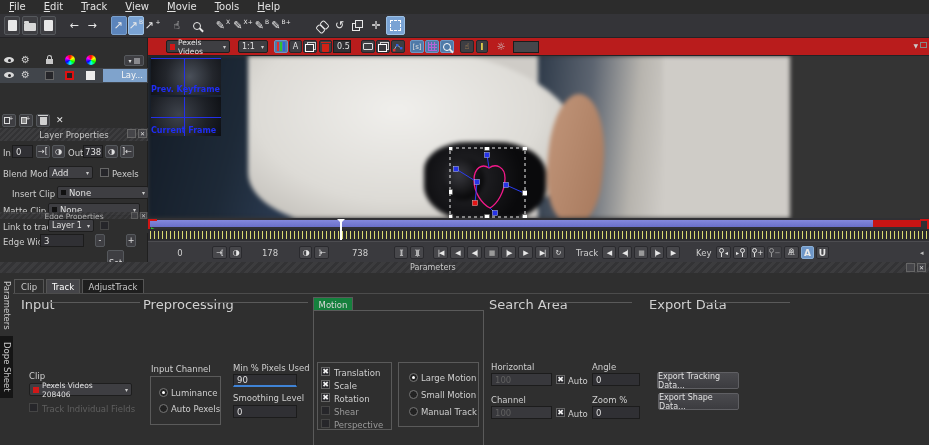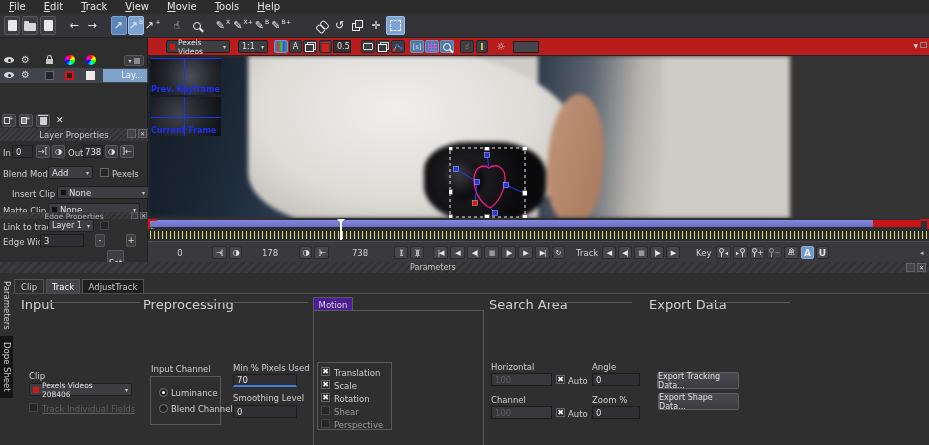--- a/index.html
+++ b/index.html
@@ -59,21 +59,21 @@
   .keyg::after { content:""; position:absolute; left:1px; top:4px; width:1.2px; height:4px; background:#e0e0e0; }
 
   
   .ptitle { position:absolute; background:repeating-linear-gradient(135deg,#3d3d3f 0 2px,#333335 2px 4px);
             font-size:8.5px; color:#c8c8c8; display:flex; align-items:center; justify-content:center; }
   .wbtns { position:absolute; right:1px; top:1px; display:flex; gap:2px; }
   .wb { width:9px; height:9px; background:#454549; border:1px solid #666; font-size:6px; color:#ddd;
         display:flex; align-items:center; justify-content:center; }
   .leftpanel { position:absolute; left:0; top:38px; width:148px; height:224px; background:#2e2e2e; border-right:1px solid #1f1f1f; }
   .lbl { font-size:8.5px; color:#cfcfcf; position:absolute; white-space:nowrap; }
-  .lbl.dim { color:#5f5f5f;text-decoration:underline; }
+  .lbl.dim { color:#5f5f5f; }
   .fld { position:absolute; background:#303034; border:1px solid #1c1c1c; font-size:8.5px; color:#e0e0e0;
          display:flex; align-items:center; padding:0 3px; }
   .fld.dis { color:#606060; background:#38383c; }
   .dd { position:absolute; background:#3e3e42; border:1px solid #1e1e1e; border-radius:2px; font-size:8.5px; color:#e0e0e0;
         display:flex; align-items:center; padding:0 3px; gap:3px; }
   .dd .arr { margin-left:auto; font-size:6px; color:#ccc; }
   .sbtn { position:absolute; background:#3e3e42; border:1px solid #55585c; border-radius:2px; font-size:8px; color:#e0e0e0;
           display:flex; align-items:center; justify-content:center; }
   .cb { position:absolute; width:9px; height:9px; background:#26262a; border:1px solid #666;
         display:flex; align-items:center; justify-content:center; }
@@ -592,52 +592,60 @@
     <span class="cb dim" style="left:29px;top:130px"></span>
     <span class="lbl dim" style="left:42px;top:131px">Track Individual Fields</span>
 
     <span class="sect" style="left:143px;top:24px">Preprocessing</span>
     <span class="sline" style="left:204px;top:29px;width:104px"></span>
     <span class="lbl" style="left:151px;top:91px">Input Channel</span>
     <div class="gbox" style="left:150px;top:103px;width:71px;height:49px">
       <span class="rad on" style="left:8px;top:11px"></span>
       <span class="lbl" style="left:20px;top:11px">Luminance</span>
       <span class="rad" style="left:8px;top:27px"></span>
-      <span class="lbl" style="left:20px;top:27px">Blend Channel</span>
+      <span class="lbl" style="left:20px;top:27px">Auto Pexels</span>
     </div>
     <span class="lbl" style="left:233px;top:90px">Min % Pixels Used</span>
     <div class="fld" style="left:233px;top:101px;width:64px;height:13px;border-bottom:2px solid #3f83d6">
-        <span>70</span>
+        <span>90</span>
       </div>
     <span class="lbl" style="left:233px;top:120px">Smoothing Level</span>
     <div class="fld" style="left:233px;top:132px;width:64px;height:13px">
         <span>0</span>
       </div>
 
-    <div style="position:absolute;left:313px;top:24px;width:40px;height:14px;border:1px solid #5a5a5a;border-bottom:none;background:#4c1d95;display:flex;align-items:center;justify-content:center;font-size:8.5px;color:#d8d8d8">
+    <div style="position:absolute;left:313px;top:24px;width:40px;height:14px;border:1px solid #5a5a5a;border-bottom:none;background:#15803d;display:flex;align-items:center;justify-content:center;font-size:8.5px;color:#d8d8d8">
         <span>Motion</span>
       </div>
     <div class="gbox" style="left:313px;top:37px;width:171px;height:135px;border-bottom:none"></div>
     <div class="gbox" style="left:317px;top:89px;width:75px;height:68px">
       <span class="cb" style="left:3px;top:4px">
           <span class="ck">✖</span>
         </span>
       <span class="lbl" style="left:16px;top:5px">Translation</span>
       <span class="cb" style="left:3px;top:17px">
           <span class="ck">✖</span>
         </span>
       <span class="lbl" style="left:16px;top:18px">Scale</span>
       <span class="cb" style="left:3px;top:30px">
           <span class="ck">✖</span>
         </span>
       <span class="lbl" style="left:16px;top:31px">Rotation</span>
       <span class="cb dim" style="left:3px;top:43px"></span>
       <span class="lbl" style="left:16px;top:44px;color:#9a9a9a">Shear</span>
       <span class="cb dim" style="left:3px;top:56px"></span>
       <span class="lbl" style="left:16px;top:57px;color:#9a9a9a">Perspective</span>
+    </div>
+    <div class="gbox" style="left:398px;top:89px;width:81px;height:65px">
+      <span class="rad on" style="left:10px;top:10px"></span>
+      <span class="lbl" style="left:22px;top:10px">Large Motion</span>
+      <span class="rad" style="left:10px;top:27px"></span>
+      <span class="lbl" style="left:22px;top:27px">Small Motion</span>
+      <span class="rad" style="left:10px;top:44px"></span>
+      <span class="lbl" style="left:22px;top:44px">Manual Track</span>
     </div>
 
     <span class="sect" style="left:489px;top:24px">Search Area</span>
     <span class="sline" style="left:544px;top:29px;width:88px"></span>
     <span class="lbl" style="left:491px;top:89px">Horizontal</span>
     <div class="fld dis" style="left:491px;top:100px;width:61px;height:13px">
         <span>100</span>
       </div>
     <span class="cb" style="left:556px;top:102px">
         <span class="ck">✖</span>

